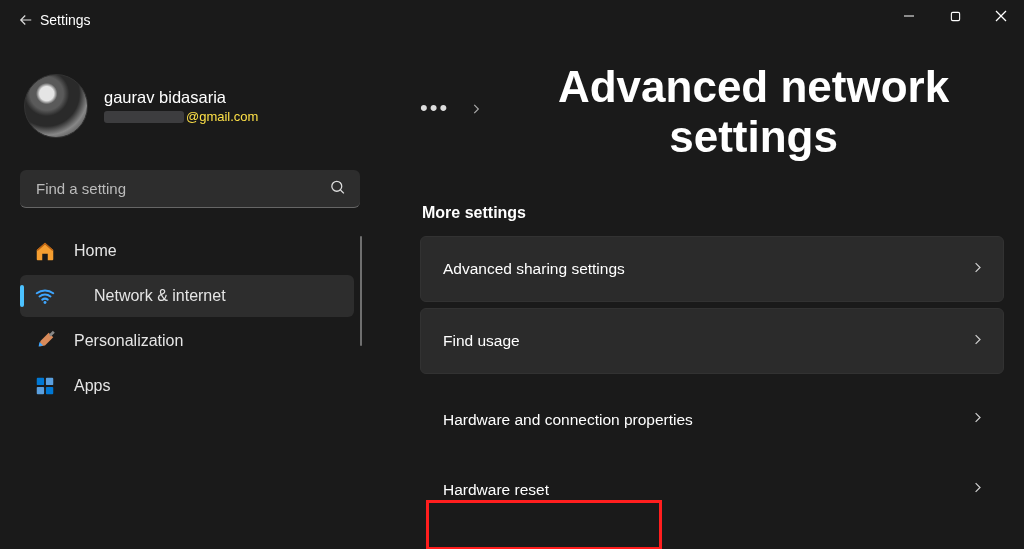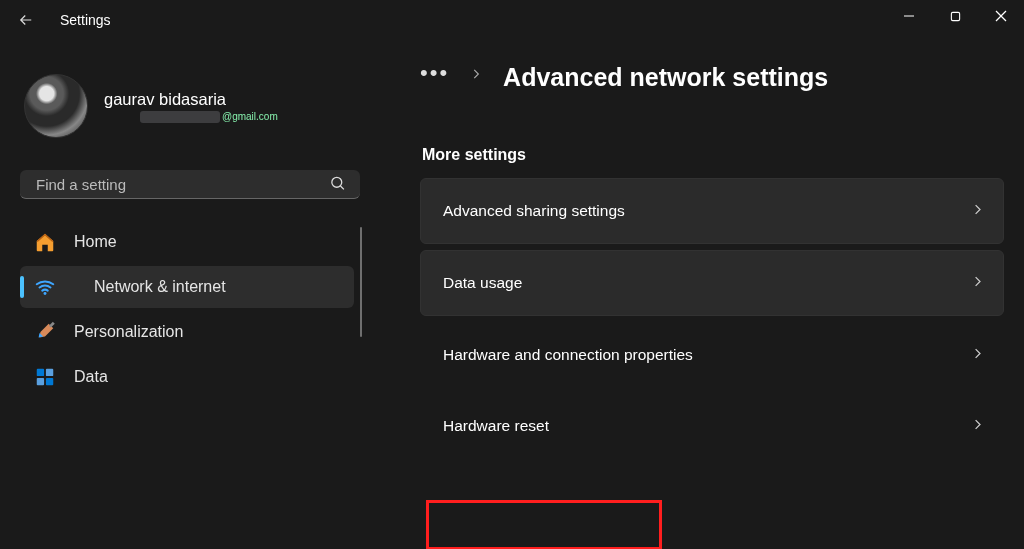--- a/index.html
+++ b/index.html
@@ -25,21 +25,21 @@
     .back-btn {
       width: 24px;
       height: 24px;
       display: flex;
       align-items: center;
       justify-content: center;
       cursor: pointer;
       color: #ddd;
     }
     .title-text {
-      margin-left: 22px;
+      margin-left: 2px;
       font-size: 14px;
       color: #ffffff;
     }
     .win-controls {
       position: absolute;
       top: 0;
       right: 0;
       display: flex;
     }
     .win-btn {
@@ -74,43 +74,42 @@
       height: 64px;
       border-radius: 50%;
       background: radial-gradient(circle at 35% 30%, #e5e5e5 0 12%, #5a5a5a 18% 28%, #2a2a2a 38% 55%, #878787 70%, #1a1a1a 100%);
       border: 1px solid #333;
     }
     .profile-text .name {
       font-size: 16.5px;
       color: #fff;
     }
     .profile-text .email {
-      font-size: 10px;
-      color: #86efac;
+      font-size: 13px;
+      color: #fde047;
       margin-top: 2px;
       display: flex;
       align-items: center;
       gap: 2px;
-      margin-left: 36px;
     }
     .email-redact {
       display: inline-block;
       width: 80px;
       height: 12px;
       background: #3d3d3f;
       border-radius: 3px;
     }
     .search {
       position: relative;
       margin-top: 4px;
       margin-bottom: 16px;
     }
     .search input {
       width: 100%;
-      height: 29px;
+      height: 38px;
       background: #2d2d2d;
       border: none;
       border-bottom: 1px solid #666;
       border-radius: 6px;
       padding: 0 44px 0 16px;
       color: #fff;
       font-size: 15px;
       outline: none;
     }
     .search input::placeholder {
@@ -187,49 +186,51 @@
       letter-spacing: 2px;
       cursor: pointer;
       line-height: 1;
       padding-bottom: 8px;
     }
     .chevron-sep {
       color: #aaa;
       padding-bottom: 2px;
     }
     .page-title {
-      font-size: 25px;
+      font-size: 44px;
       font-weight: 600;
       color: #fff;
+      text-align: center;
     }
     .section-label {
       font-size: 16px;
       font-weight: 600;
       color: #fff;
-      margin: 54px 0 14px 2px;
+      margin: 42px 0 14px 2px;
     }
     .cards {
       display: flex;
       flex-direction: column;
       gap: 6px;
     }
     .card {
       background: #2b2b2b;
       border: 1px solid #323232;
       border-radius: 6px;
       padding: 16px 18px 16px 22px;
       display: flex;
       align-items: center;
       justify-content: space-between;
       cursor: pointer;
       min-height: 66px;
     }
     .card.plain {
       background: transparent;
       border-color: transparent;
+      align-items: flex-end;
     }
     .card-text .card-title {
       font-size: 15.5px;
       color: #fff;
     }
     .card-text .card-sub {
       font-size: 13.5px;
       color: #9a9a9a;
       margin-top: 2px;
     }
@@ -341,21 +342,21 @@
 
       <div class="nav-item">
         <span class="nav-icon">
           <svg width="22" height="22" viewBox="0 0 24 24">
               <rect x="3" y="3" width="8" height="8" rx="1" fill="#0078d4"></rect>
               <rect x="13" y="3" width="8" height="8" rx="1" fill="#5aa0e0"></rect>
               <rect x="3" y="13" width="8" height="8" rx="1" fill="#5aa0e0"></rect>
               <rect x="13" y="13" width="8" height="8" rx="1" fill="#0078d4"></rect>
             </svg>
         </span>
-        <span>Data</span>
+        <span>Apps</span>
       </div>
 
     </nav>
   </aside>
 
   <main class="main">
     <div class="breadcrumb">
       <span class="ellipsis-btn">•••</span>
       <span class="chevron-sep">
         <svg width="14" height="14" viewBox="0 0 24 24" fill="none" stroke="currentColor" stroke-width="2">
@@ -375,21 +376,21 @@
         </div>
         <span class="card-chevron">
           <svg width="15" height="15" viewBox="0 0 24 24" fill="none" stroke="currentColor" stroke-width="2">
               <polyline points="9 5 16 12 9 19"></polyline>
             </svg>
         </span>
       </div>
 
       <div class="card">
         <div class="card-text">
-          <div class="card-title">Data usage</div>
+          <div class="card-title">Find usage</div>
         </div>
         <span class="card-chevron">
           <svg width="15" height="15" viewBox="0 0 24 24" fill="none" stroke="currentColor" stroke-width="2">
               <polyline points="9 5 16 12 9 19"></polyline>
             </svg>
         </span>
       </div>
 
       <div class="card plain">
         <div class="card-text">

